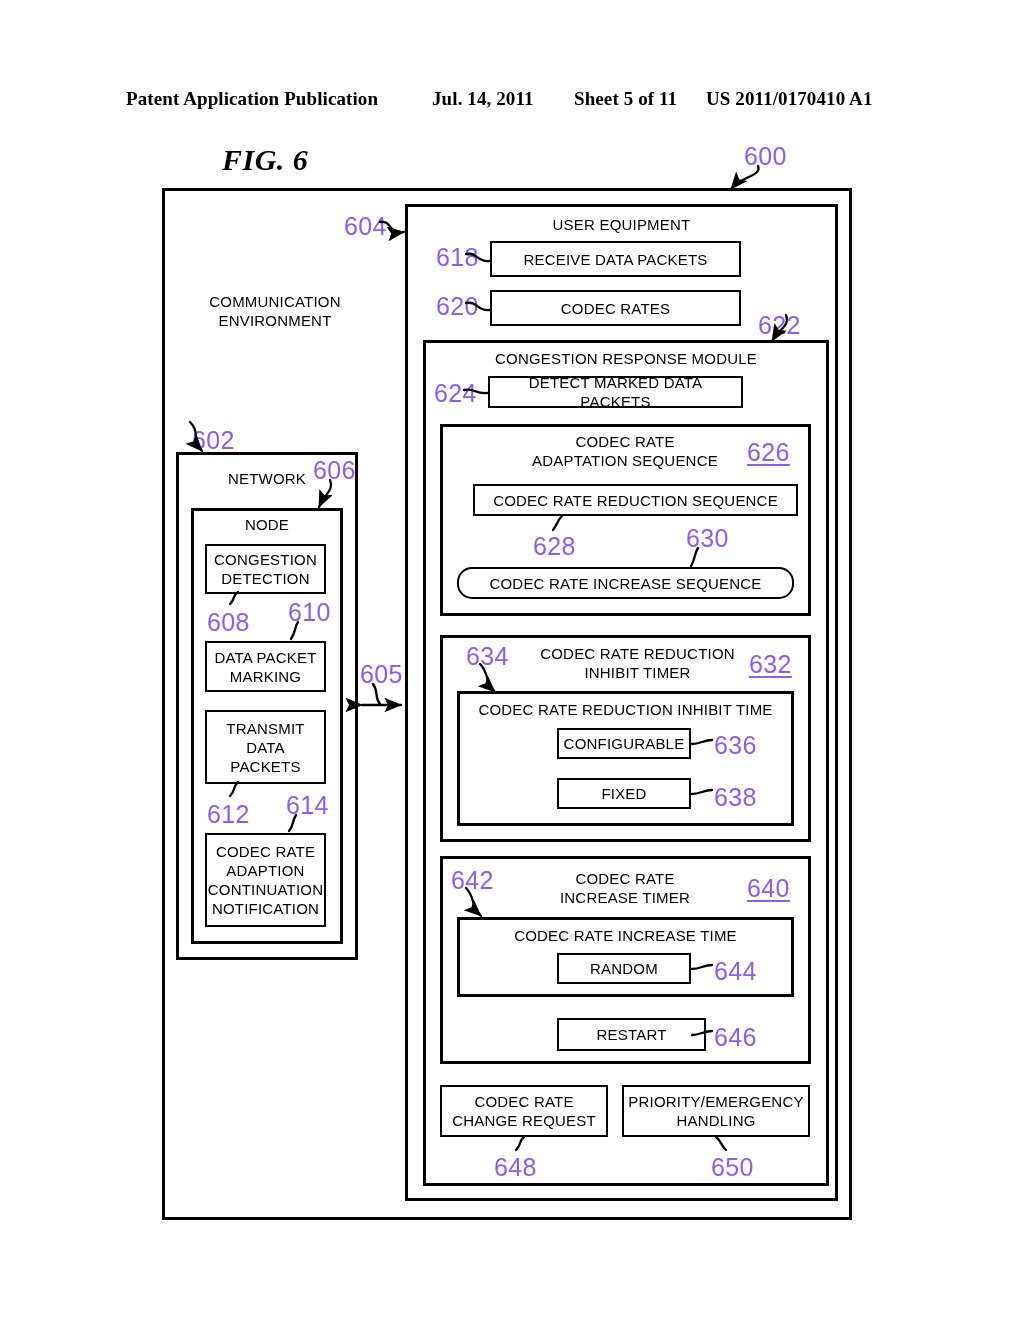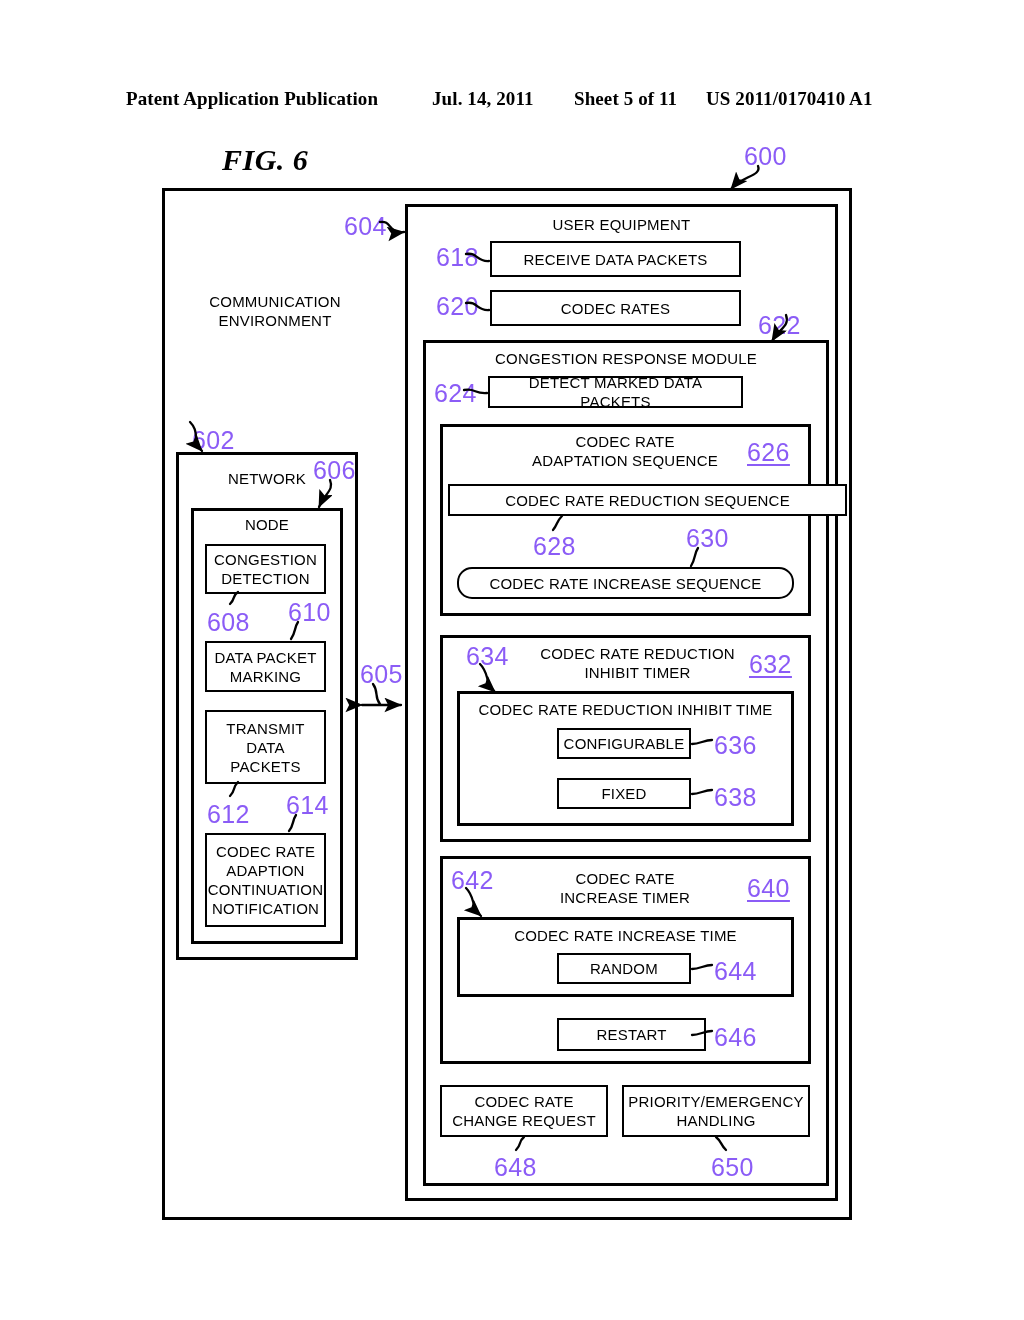--- a/index.html
+++ b/index.html
@@ -149,21 +149,21 @@
 
 <div class="box thick" style="left:423px; top:340px; width:406px; height:846px;"></div>
 <div class="cap" style="left:423px; top:349px; width:406px;">CONGESTION RESPONSE MODULE</div>
 
 <div class="leaf" style="left:488px; top:376px; width:255px; height:32px;">DETECT MARKED DATA PACKETS</div>
 
 <div class="box thick" style="left:440px; top:424px; width:371px; height:192px;"></div>
 <div class="cap" style="left:475px; top:432px; width:300px;">CODEC RATE
 ADAPTATION SEQUENCE</div>
 
-<div class="leaf" style="left:448px; top:484px; width:399px; height:32px;">CODEC RATE REDUCTION SEQUENCE</div>
+<div class="leaf" style="left:473px; top:484px; width:325px; height:32px;">CODEC RATE REDUCTION SEQUENCE</div>
 <div class="leaf" style="left:457px; top:567px; width:337px; height:32px;border-radius:15px;">CODEC RATE INCREASE SEQUENCE</div>
 
 <div class="box thick" style="left:440px; top:635px; width:371px; height:207px;"></div>
 <div class="cap" style="left:505px; top:644px; width:265px;">CODEC RATE REDUCTION
 INHIBIT TIMER</div>
 
 <div class="box thick" style="left:457px; top:691px; width:337px; height:135px;"></div>
 <div class="cap" style="left:457px; top:700px; width:337px;">CODEC RATE REDUCTION INHIBIT TIME</div>
 
 <div class="leaf" style="left:557px; top:728px; width:134px; height:31px;">CONFIGURABLE</div>

